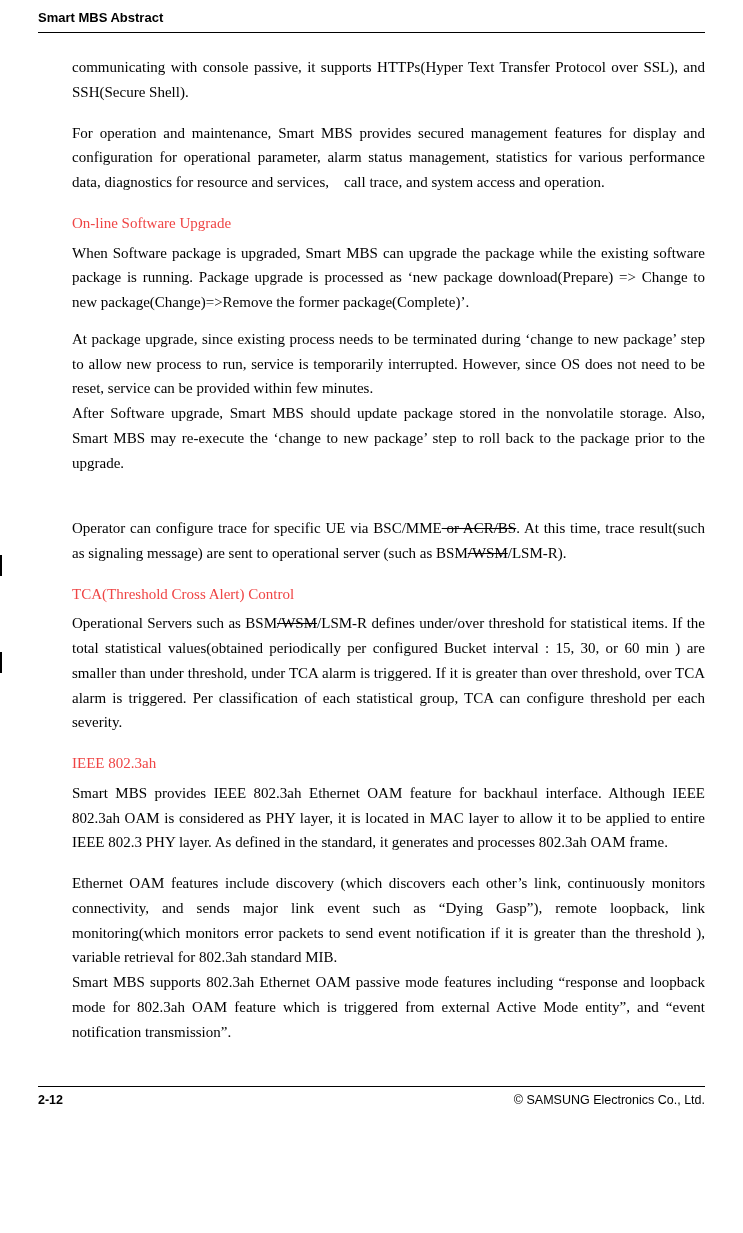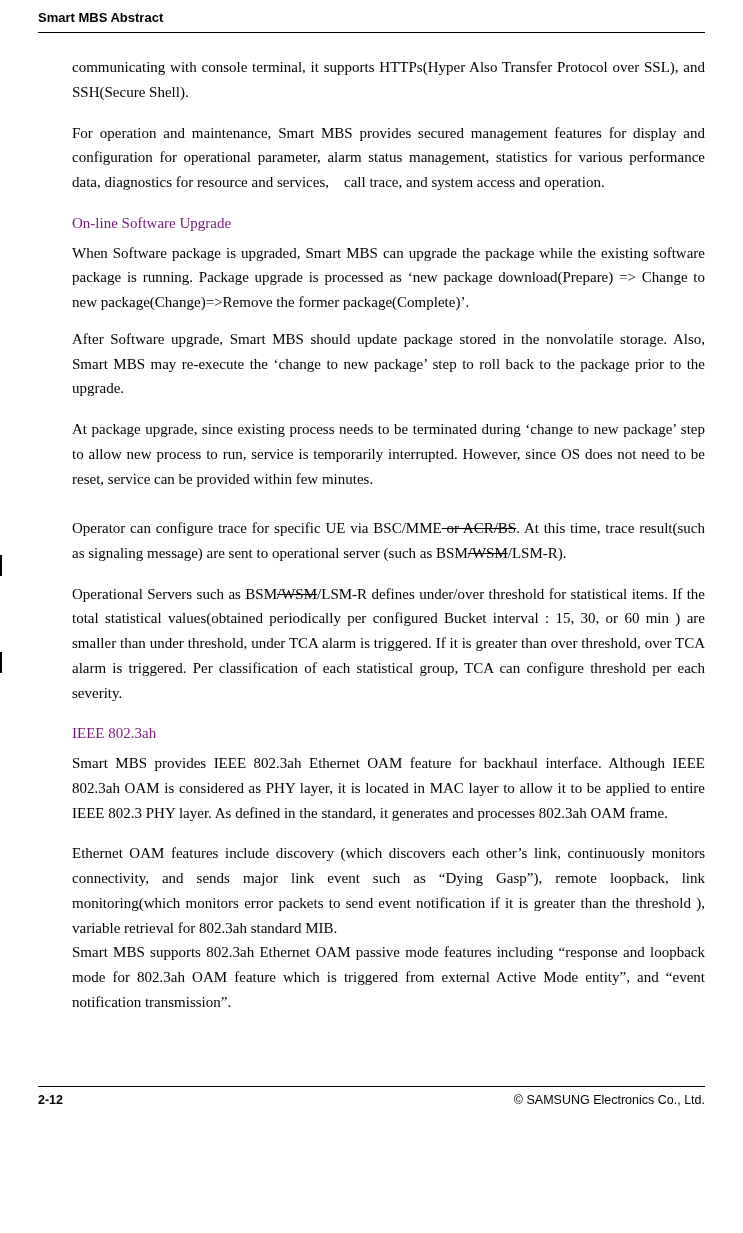--- a/index.html
+++ b/index.html
@@ -32,21 +32,21 @@
     padding-left: 34px;
     padding-right: 0;
     font-size: 15px;
     line-height: 1.65;
     text-align: justify;
   }
   .content p {
     margin: 0 0 16px 0;
   }
   .section-title {
-    color: #701a75;
+    color: #ef4444;
     font-size: 15px;
     margin-bottom: 5px;
     margin-top: 10px;
   }
   .strike {
     text-decoration: line-through;
   }
   .footer {
     position: absolute;
     left: 0;
@@ -81,33 +81,34 @@
 <body>
 
 <div class="page">
   <div class="change-bar cb1"></div>
   <div class="change-bar cb2"></div>
 
   <div class="header">Smart MBS Abstract</div>
   <hr class="hr">
 
   <div class="content">
-    <p>communicating with console terminal, it supports HTTPs(Hyper Also Transfer Protocol over SSL), and SSH(Secure Shell).</p>
+    <p>communicating with console passive, it supports HTTPs(Hyper Text Transfer Protocol over SSL), and SSH(Secure Shell).</p>
     <p>For operation and maintenance, Smart MBS provides secured management features for display and configuration for operational parameter, alarm status management, statistics for various performance data, diagnostics for resource and services, call trace, and system access and operation.</p>
 
     <div class="section-title">On-line Software Upgrade</div>
     <p style="margin-bottom:12px">When Software package is upgraded, Smart MBS can upgrade the package while the existing software package is running. Package upgrade is processed as ‘new package download(Prepare) =&gt; Change to new package(Change)=&gt;Remove the former package(Complete)’.</p>
+    <p style="margin-bottom:0">At package upgrade, since existing process needs to be terminated during ‘change to new package’ step to allow new process to run, service is temporarily interrupted. However, since OS does not need to be reset, service can be provided within few minutes.</p>
     <p>After Software upgrade, Smart MBS should update package stored in the nonvolatile storage. Also, Smart MBS may re-execute the ‘change to new package’ step to roll back to the package prior to the upgrade.</p>
-    <p style="margin-bottom:0">At package upgrade, since existing process needs to be terminated during ‘change to new package’ step to allow new process to run, service is temporarily interrupted. However, since OS does not need to be reset, service can be provided within few minutes.</p>
 
     <p>
       <br>
       <span>Operator can configure trace for specific UE via BSC/MME</span><span class="strike"> or ACR/BS</span><span>. At this time, trace result(such as signaling message) are sent to operational server (such as BSM</span><span class="strike">/WSM</span><span>/LSM-R).</span>
     </p>
 
+    <div class="section-title">TCA(Threshold Cross Alert) Control</div>
     <p>
       <span>Operational Servers such as BSM</span><span class="strike">/WSM</span><span>/LSM-R defines under/over threshold for statistical items. If the total statistical values(obtained periodically per configured Bucket interval : 15, 30, or 60 min ) are smaller than under threshold, under TCA alarm is triggered. If it is greater than over threshold, over TCA alarm is triggered. Per classification of each statistical group, TCA can configure threshold per each severity.</span>
     </p>
 
     <div class="section-title">IEEE 802.3ah</div>
     <p>Smart MBS provides IEEE 802.3ah Ethernet OAM feature for backhaul interface. Although IEEE 802.3ah OAM is considered as PHY layer, it is located in MAC layer to allow it to be applied to entire IEEE 802.3 PHY layer. As defined in the standard, it generates and processes 802.3ah OAM frame.</p>
     <p style="margin-bottom:0">Ethernet OAM features include discovery (which discovers each other’s link, continuously monitors connectivity, and sends major link event such as “Dying Gasp”), remote loopback, link monitoring(which monitors error packets to send event notification if it is greater than the threshold ), variable retrieval for 802.3ah standard MIB.</p>
     <p>Smart MBS supports 802.3ah Ethernet OAM passive mode features including “response and loopback mode for 802.3ah OAM feature which is triggered from external Active Mode entity”, and “event notification transmission”.</p>
   </div>
 

